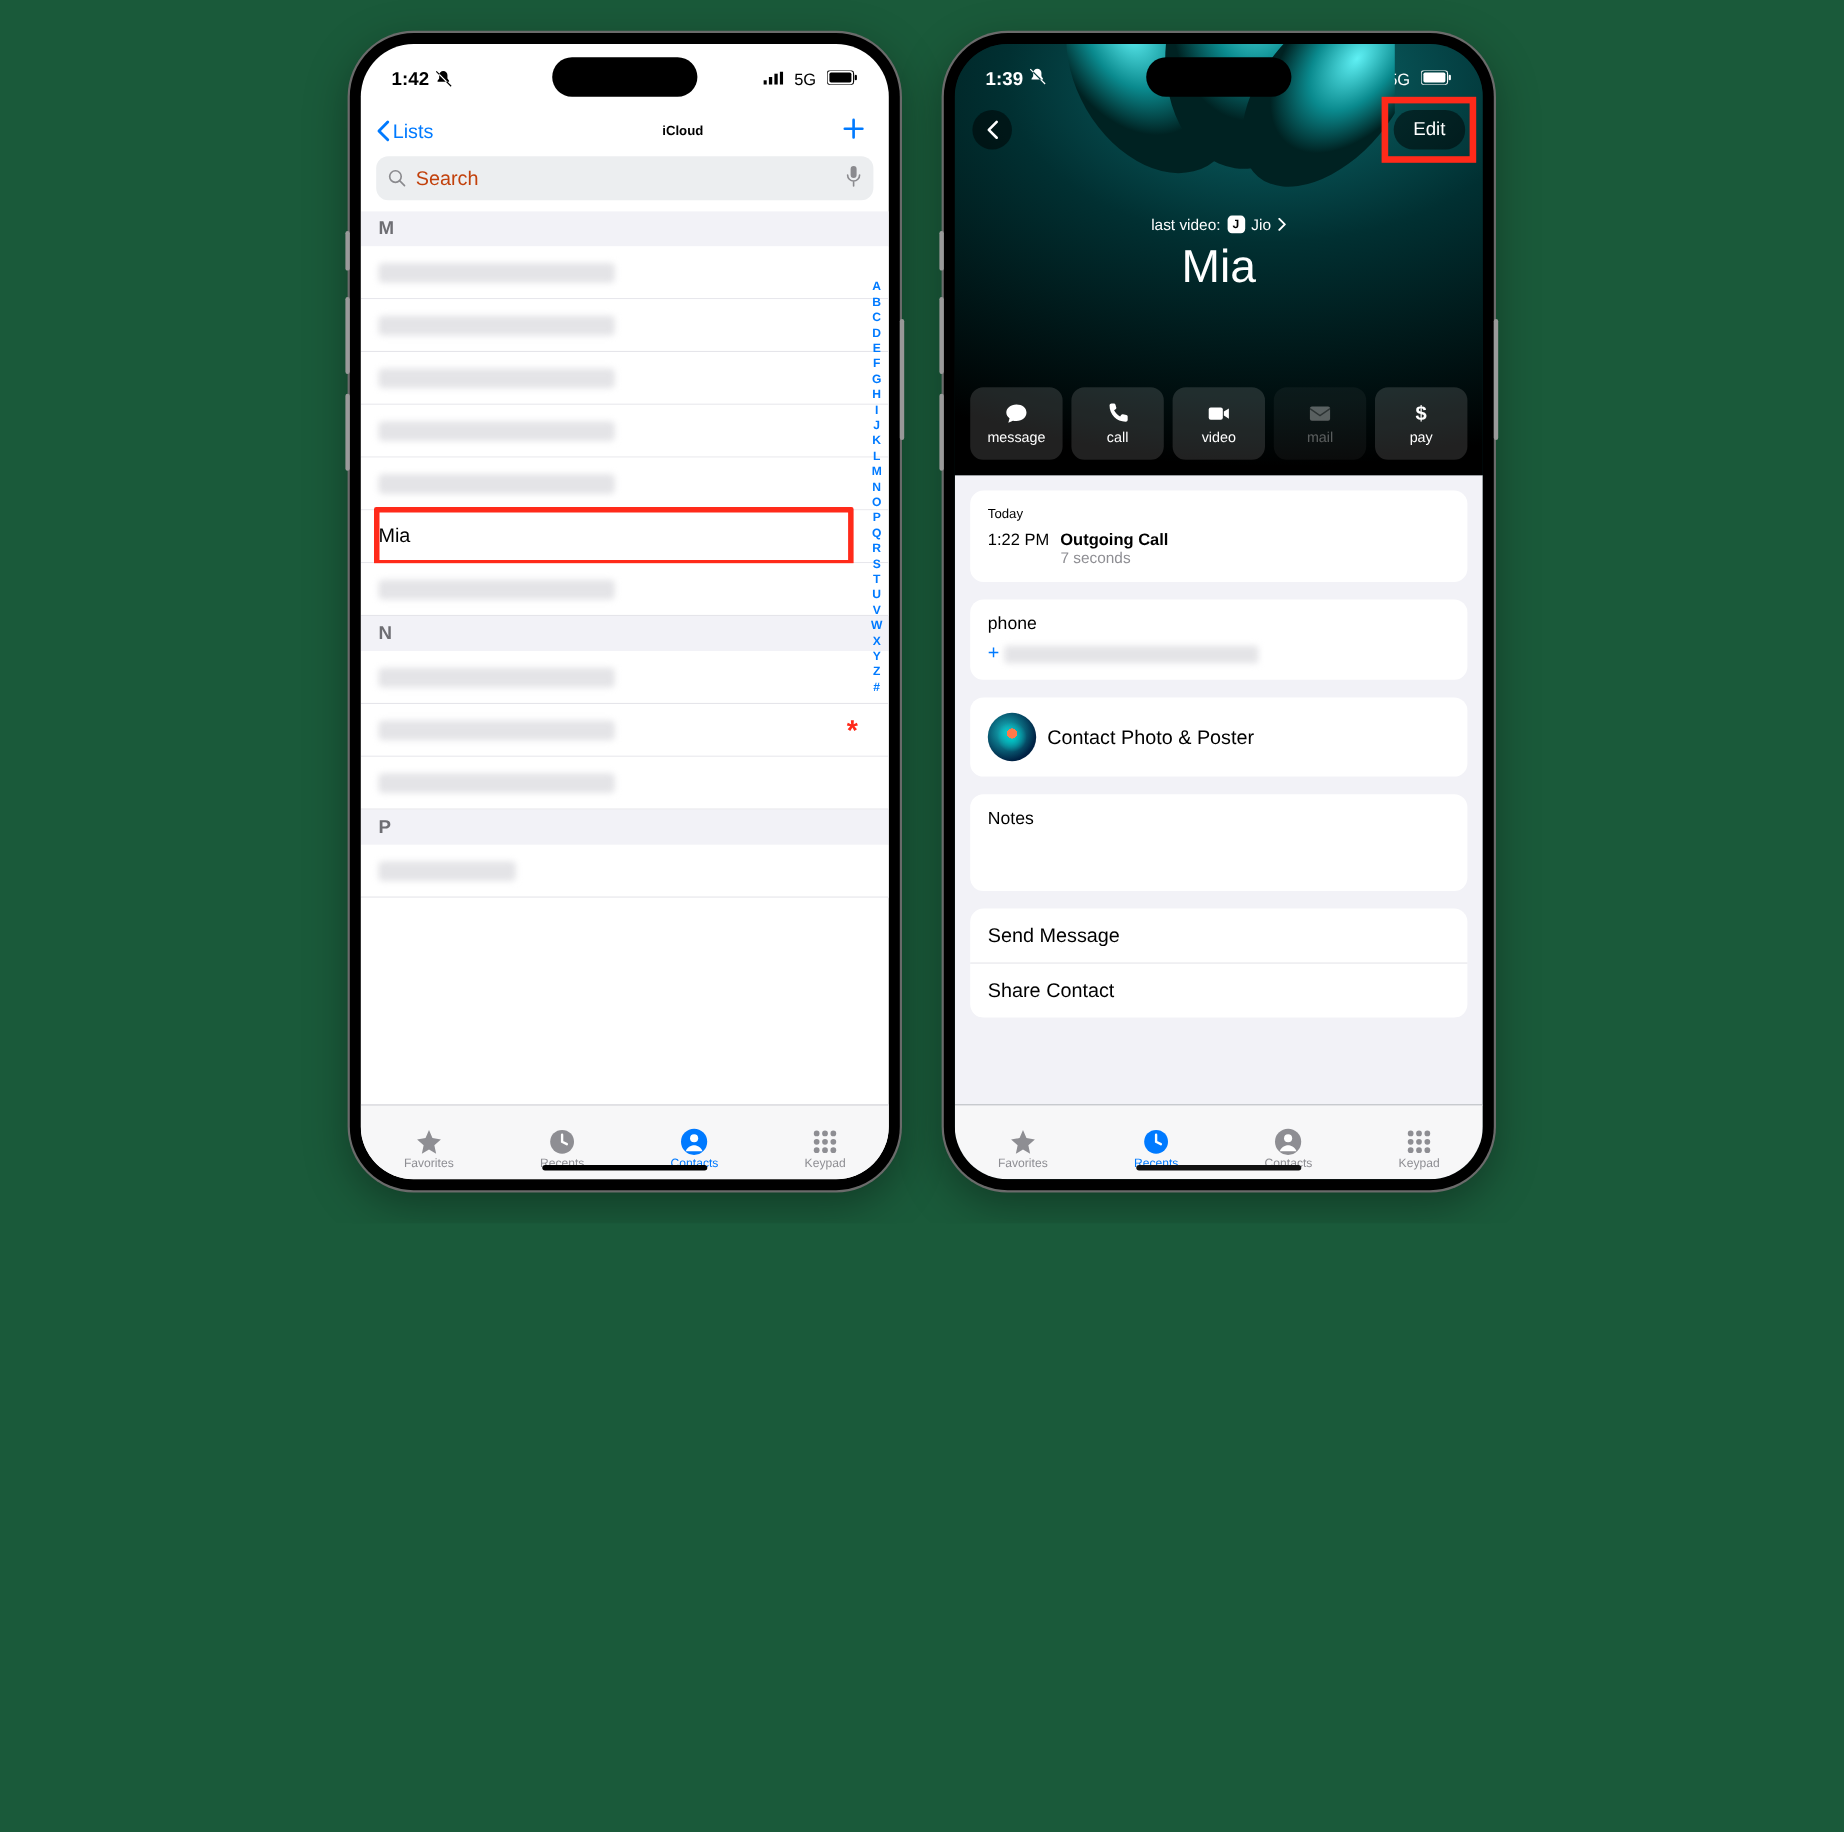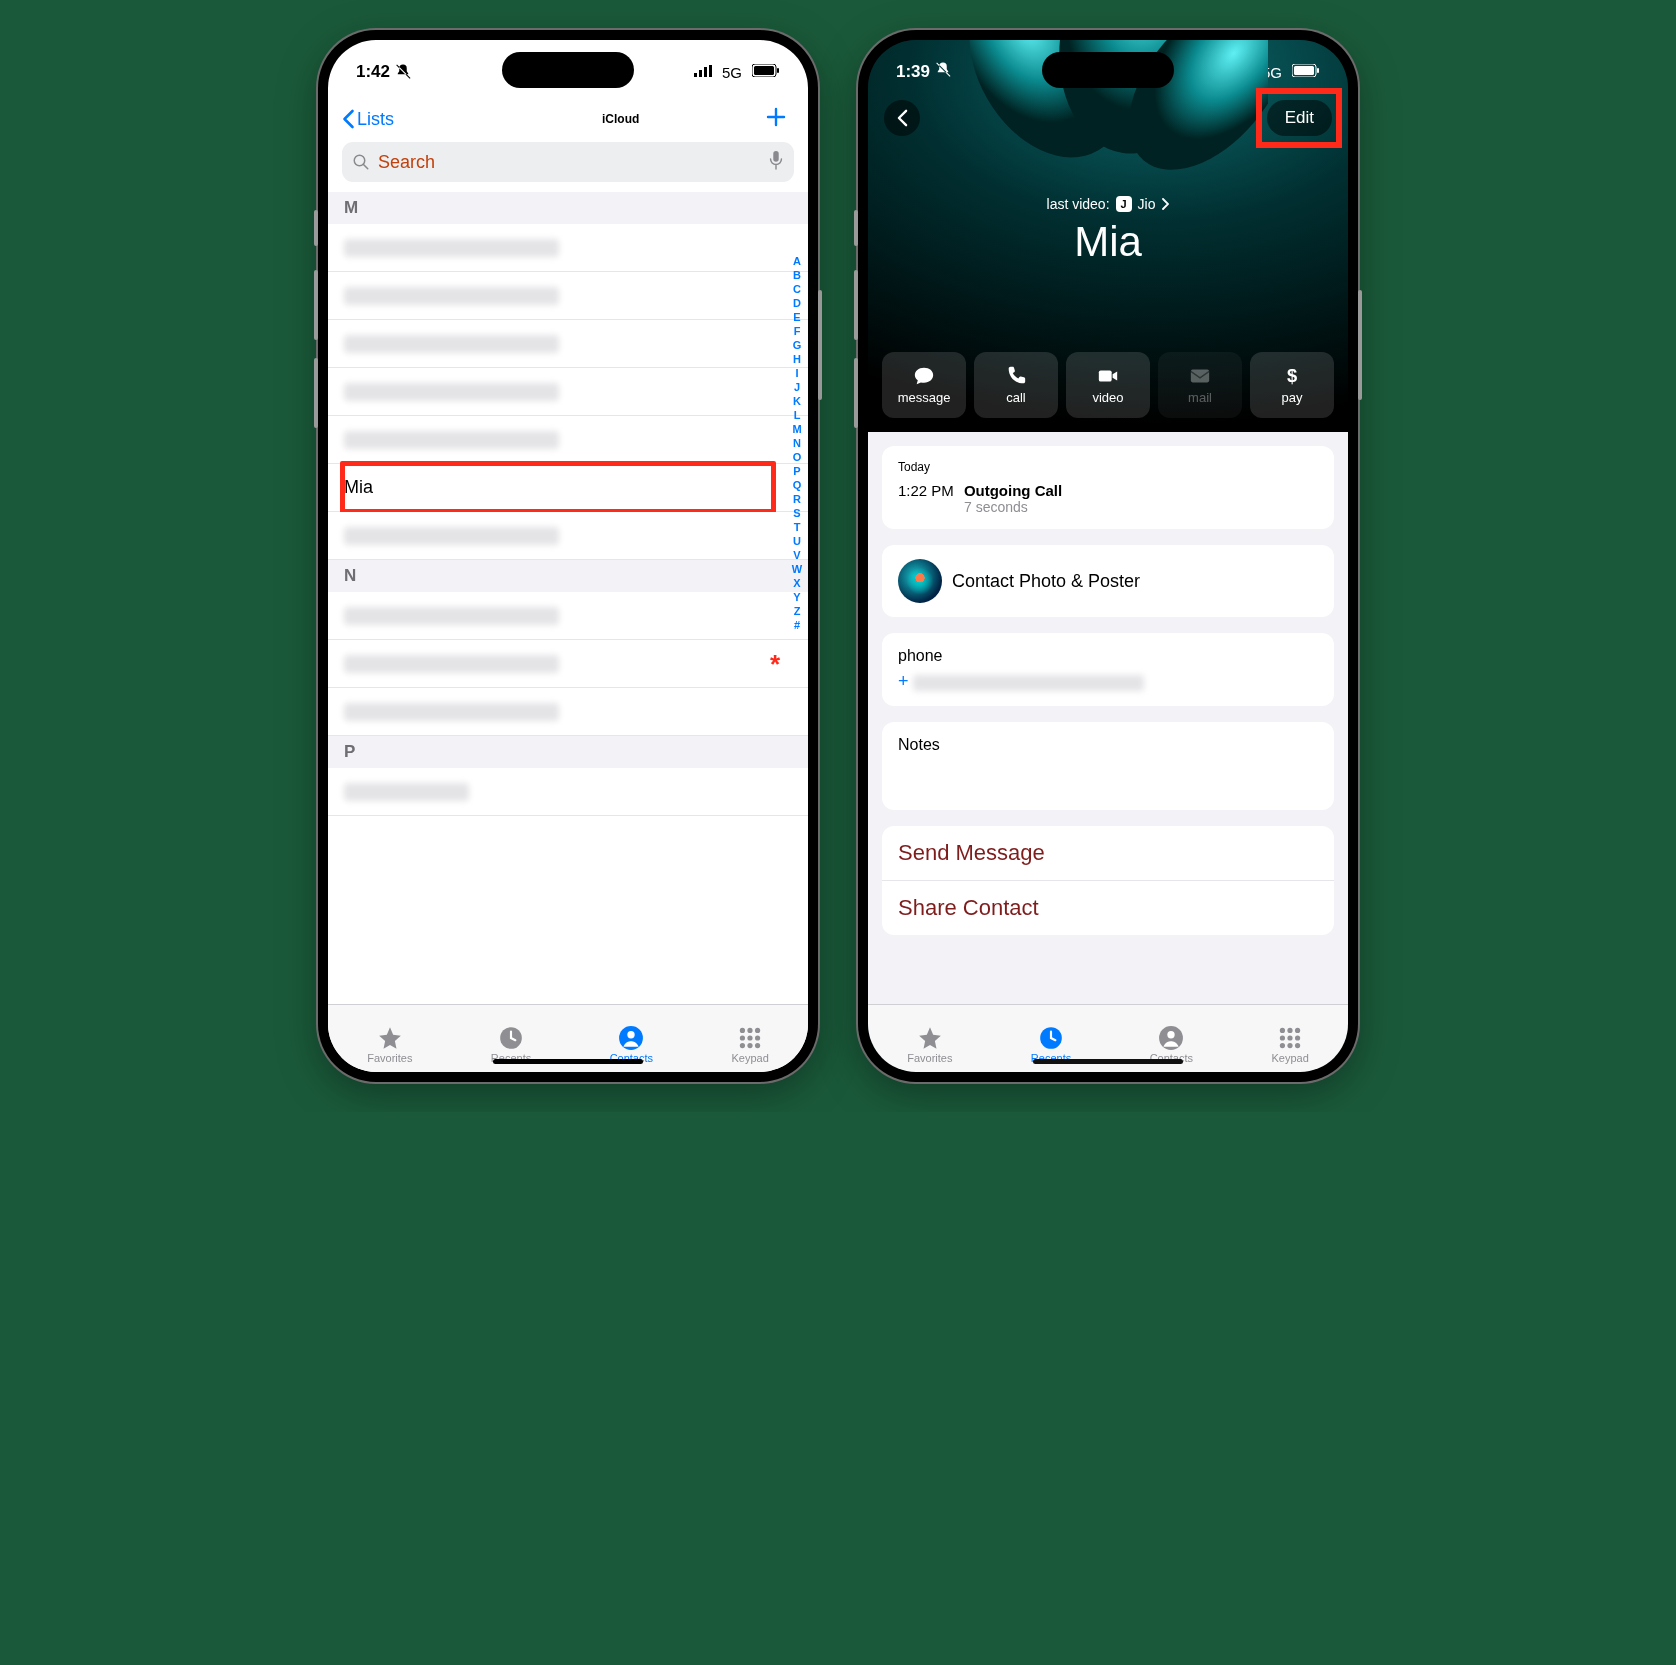--- a/index.html
+++ b/index.html
@@ -110,21 +110,21 @@
   .body2 { background:#f2f2f7; flex:1; padding:14px 14px 0; overflow:hidden; color:#000; }
   .card { background:#fff; border-radius:12px; padding:14px 16px; margin-bottom:16px; }
   .card .heading { font-size:12px; font-weight:400; }
   .card .sub { font-size:15px; }
   .card .muted { color:#8e8e93; font-size:14px; }
   .avatar-small {
     width:44px; height:44px; border-radius:22px; background: radial-gradient(circle at 40% 40%, #18c3c9 0%, #024 70%);
     display:inline-block; vertical-align:middle; margin-right:10px; position:relative; overflow:hidden;
   }
   .avatar-small::after { content:""; position:absolute; inset:6px; background:radial-gradient(circle at 50% 40%, #ff7a4a 0%, #ff7a4a 18%, transparent 19%), radial-gradient(circle at 50% 50%, #0cc 0%, transparent 60%); border-radius:50%; }
-  .link-row { color:#7f1d1d; font-size:22px; padding:14px 0; }
+  .link-row { color:#000000; font-size:18px; padding:14px 0; }
   .divider { height:1px; background:#e5e5ea; margin:0 -16px; }
   .phone-blur { display:inline-block; width:55%; height:16px; background:#e4e4e7; filter:blur(3px); border-radius:3px; vertical-align:middle; }
 </style>
 </head>
 <body>
 
 <div class="phone-frame">
   <div class="side-btn side-l1"></div>
     <div class="side-btn side-l2"></div>
     <div class="side-btn side-l3"></div>
@@ -416,28 +416,28 @@
     <div class="body2">
       <div class="card">
         <div class="heading" style="margin-bottom:8px">Today</div>
         <div style="display:flex;gap:10px;align-items:baseline">
           <span class="sub">1:22 PM</span>
           <span class="sub" style="font-weight:600">Outgoing Call</span>
         </div>
         <div class="muted" style="margin-left:66px">7 seconds</div>
       </div>
 
+      <div class="card">
+        <div style="font-size:16px;margin-bottom:6px">phone</div>
+        <span style="color:#007aff;font-size:18px;margin-right:4px">+</span><span class="phone-blur"></span>
+      </div>
+
       <div class="card" style="display:flex;align-items:center">
         <span class="avatar-small"></span>
         <span style="font-size:18px">Contact Photo &amp; Poster</span>
-      </div>
-
-      <div class="card">
-        <div style="font-size:16px;margin-bottom:6px">phone</div>
-        <span style="color:#007aff;font-size:18px;margin-right:4px">+</span><span class="phone-blur"></span>
       </div>
 
       <div class="card" style="height:88px">
         <div style="font-size:16px">Notes</div>
       </div>
 
       <div class="card" id="p2-links" style="padding-top:0;padding-bottom:0">
           <div class="link-row">Send Message</div>
           <div class="divider"></div>
           <div class="link-row">Share Contact</div>

